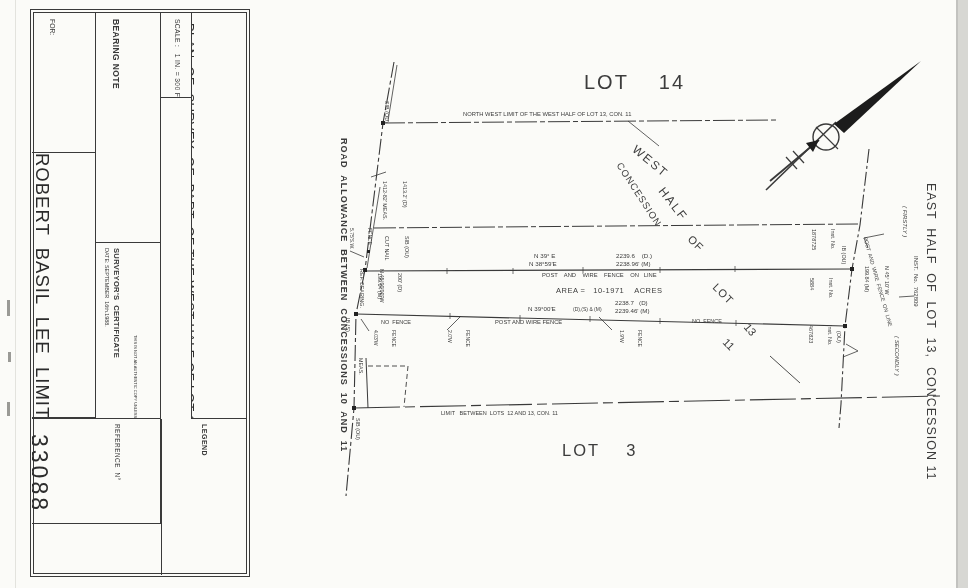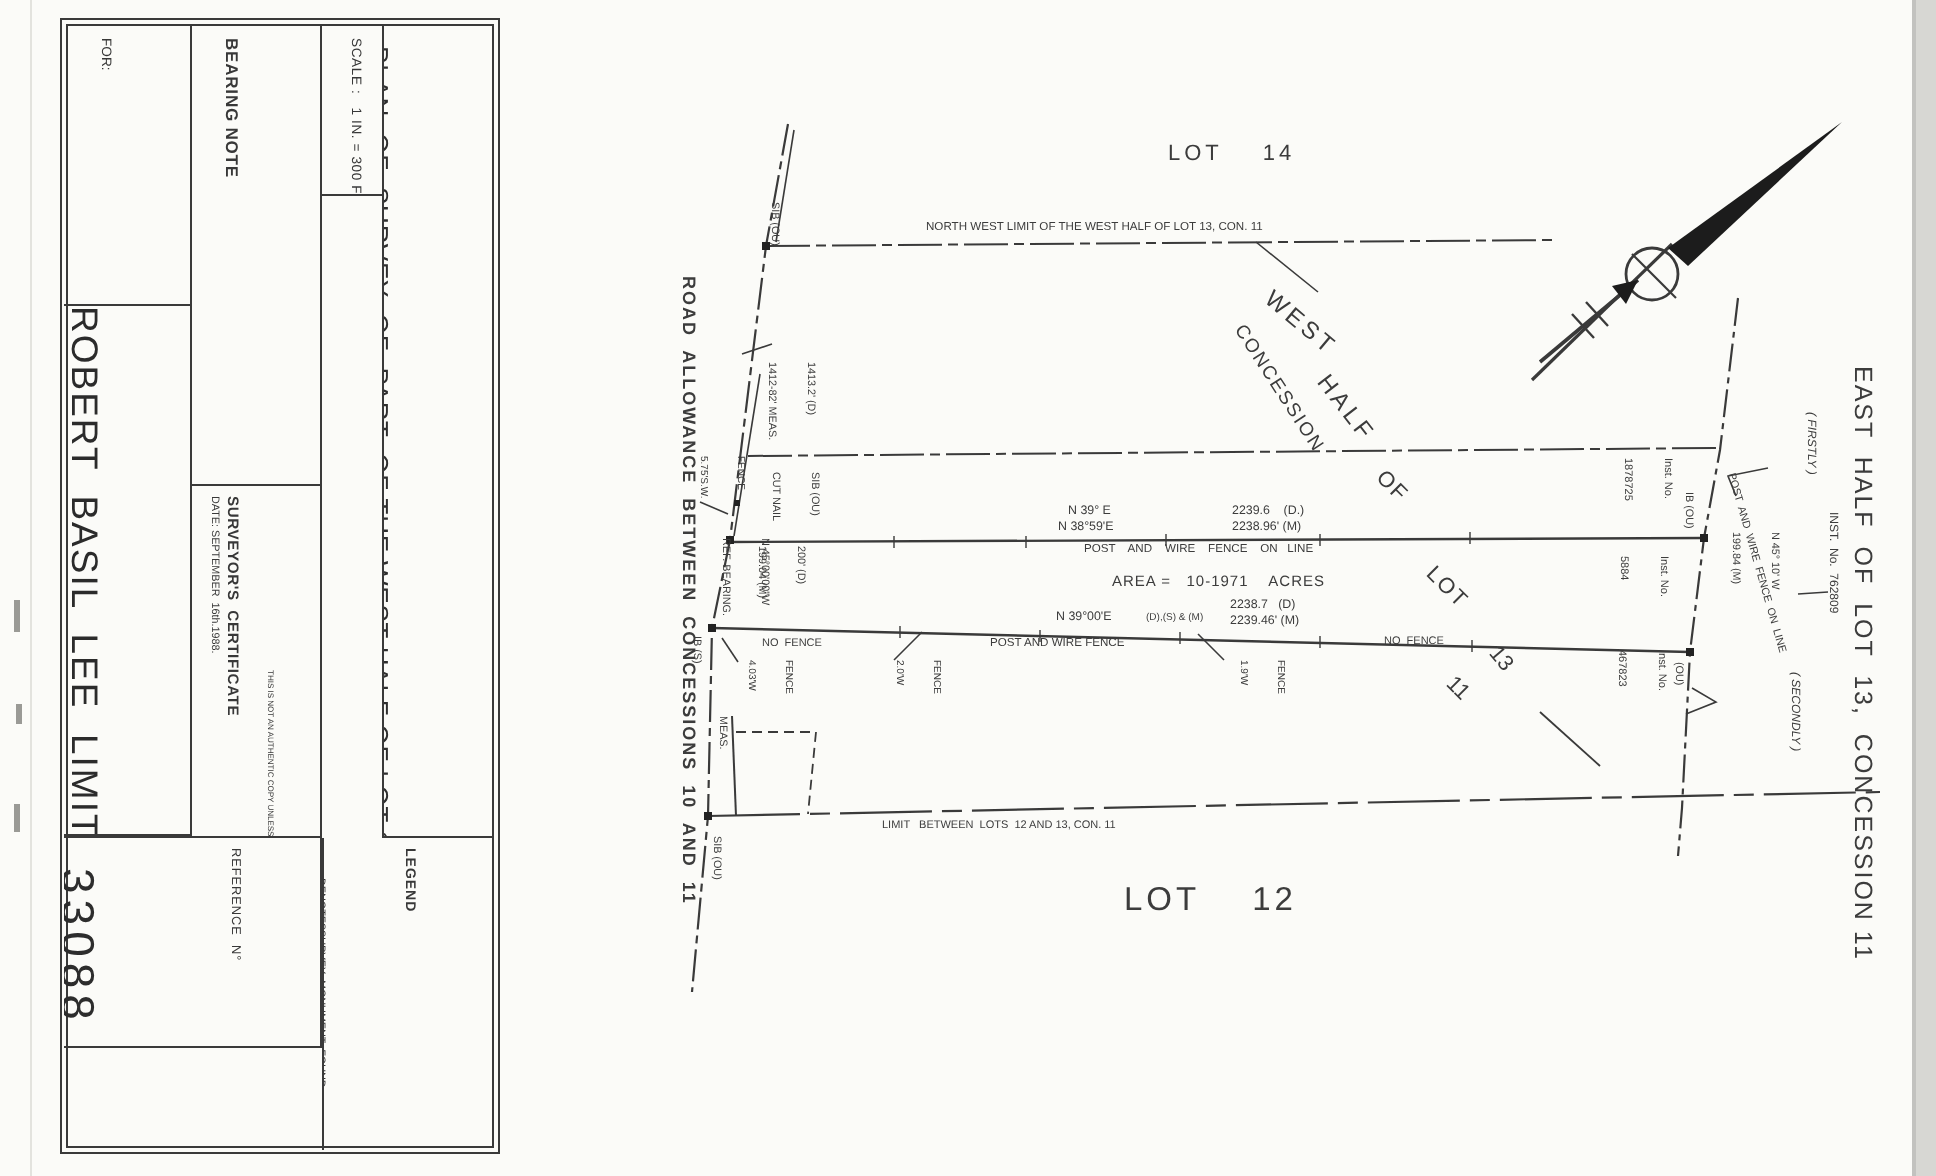--- a/index.html
+++ b/index.html
@@ -139,22 +139,22 @@
         <rect x="352" y="406" width="4" height="4"></rect>
         <rect x="850" y="267" width="4" height="4"></rect>
         <rect x="843" y="324" width="4" height="4"></rect>
         <rect x="367" y="250" width="3" height="3"></rect>
       </g>
     </g>
   </svg>
 
   <div class="lbl v" style="left:339px;top:138px;font-size:9px;font-weight:bold;letter-spacing:1px;">ROAD  ALLOWANCE  BETWEEN  CONCESSIONS  10  AND  11</div>
 
-  <div class="lbl" style="left:584px;top:71px;font-size:11px;letter-spacing:2px;">LOT    14</div>
-  <div class="lbl" style="left:562px;top:441px;font-size:16.5px;letter-spacing:2px;">LOT    12</div>
+  <div class="lbl" style="left:584px;top:71px;font-size:20px;letter-spacing:2px;">LOT    14</div>
+  <div class="lbl" style="left:562px;top:441px;font-size:16.5px;letter-spacing:2px;">LOT    3</div>
 
   <div class="lbl" style="left:463px;top:111px;font-size:5.8px;">NORTH WEST LIMIT OF THE WEST HALF OF LOT 13, CON. 11</div>
   <div class="lbl" style="left:441px;top:410px;font-size:5.5px;">LIMIT   BETWEEN  LOTS  12 AND 13, CON. 11</div>
 
   <div class="lbl d" style="left:638px;top:143px;font-size:12px;letter-spacing:2px;transform:rotate(40deg);">WEST</div>
   <div class="lbl d" style="left:666px;top:185px;font-size:12px;letter-spacing:2px;transform:rotate(52deg);">HALF</div>
   <div class="lbl d" style="left:623px;top:161px;font-size:9.5px;letter-spacing:1px;transform:rotate(57deg);">CONCESSION</div>
   <div class="lbl d" style="left:694px;top:233px;font-size:11px;letter-spacing:1px;transform:rotate(45deg);">OF</div>
   <div class="lbl d" style="left:719px;top:281px;font-size:11px;letter-spacing:1px;transform:rotate(45deg);">LOT</div>
   <div class="lbl d" style="left:751px;top:321px;font-size:11px;transform:rotate(50deg);">13</div>

